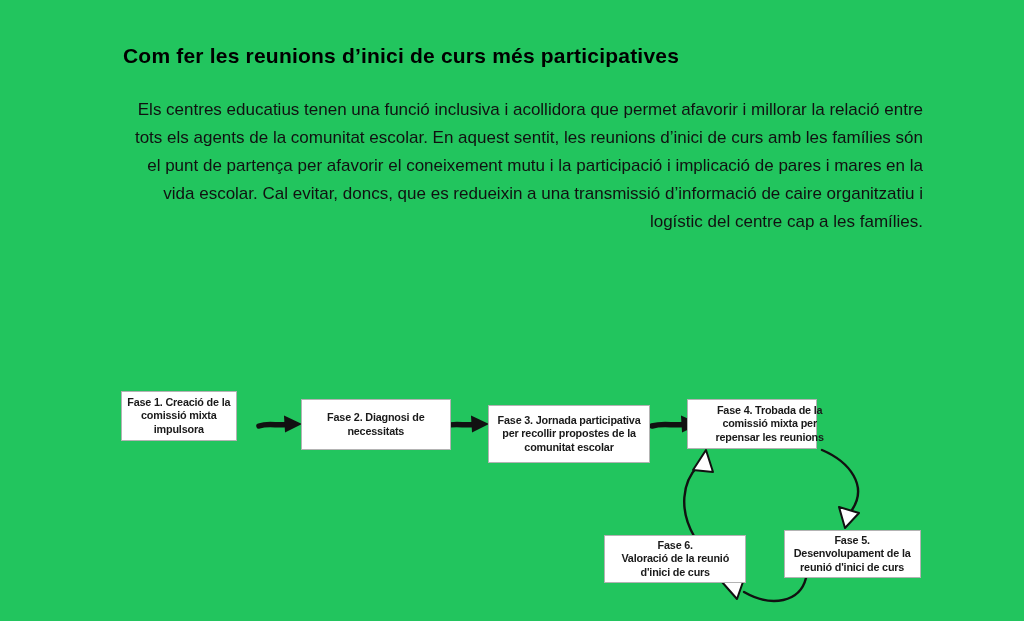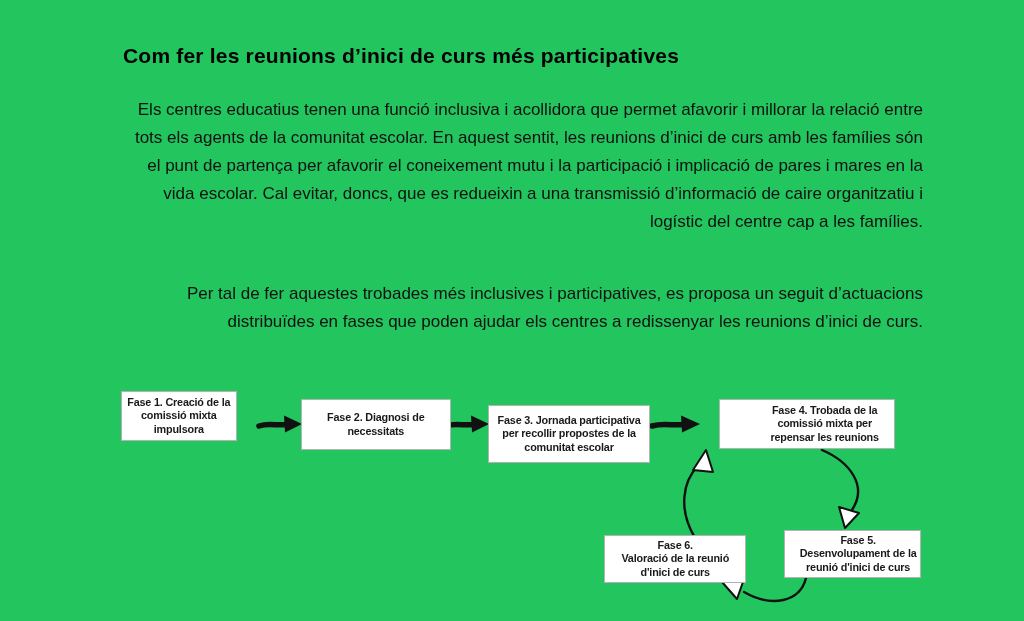--- a/index.html
+++ b/index.html
@@ -56,33 +56,32 @@
     font-weight: bold;
     line-height: 13.5px;
     color: #1a1a1a;
     letter-spacing: -0.2px;
     transform: scaleX(0.94);
   }
 
   .b1 { left: 121px; top: 11px;  width: 116px; height: 50px; }
   .b2 { left: 301px; top: 19px;  width: 150px; height: 51px; }
   .b3 { left: 488px; top: 25px;  width: 162px; height: 58px; }
-  .b4 { left: 719px; top: 19px;  width: 176px; height: 50px; padding-left: 35px; }
+  .b4 { left: 687px; top: 19px;  width: 130px; height: 50px; padding-left: 35px; }
   .b6 { left: 604px; top: 155px; width: 142px; height: 48px; }
-  .b5 { left: 784px; top: 150px; width: 137px; height: 48px; justify-content: flex-end; }
+  .b5 { left: 784px; top: 150px; width: 137px; height: 48px; }
 </style>
 </head>
 <body>
 
 <div class="doc-page">
 
   <h1 class="doc-title">Com fer les reunions d’inici de curs més participatives</h1>
 
   <p class="doc-par p1">Els centres educatius tenen una funció inclusiva i acollidora que permet afavorir i millorar la relació entre tots els agents de la comunitat escolar. En aquest sentit, les reunions d’inici de curs amb les famílies són el punt de partença per afavorir el coneixement mutu i la participació i implicació de pares i mares en la vida escolar. Cal evitar, doncs, que es redueixin a una transmissió d’informació de caire organitzatiu i logístic del centre cap a les famílies.</p>
-  <p class="doc-par p2">Per tal de fer aquestes trobades més inclusives i participatives, es proposa un seguit d’actuacions distribuïdes en fases que poden ajudar els centres a redissenyar les reunions d’inici de curs.</p>
 
   <div class="diagram">
 
     <svg width="1024" height="241" viewBox="0 0 1024 241">
 
       <g>
         <path d="M 259 46 C 269 42.5, 277 46, 286 44.5" fill="none" stroke="#111111" stroke-width="5.5" stroke-linecap="round"></path>
         <polygon points="284,35.5 302,44 285,52.5" fill="#111111"></polygon>
       </g>
       <g>

